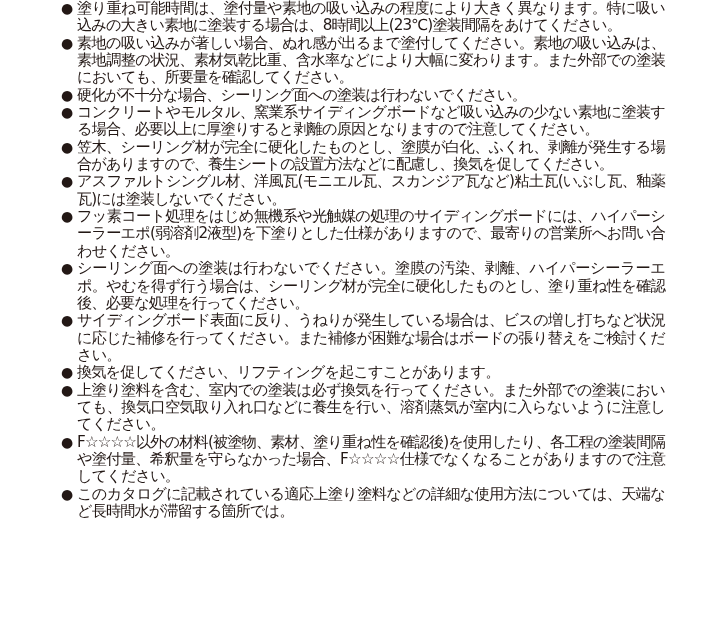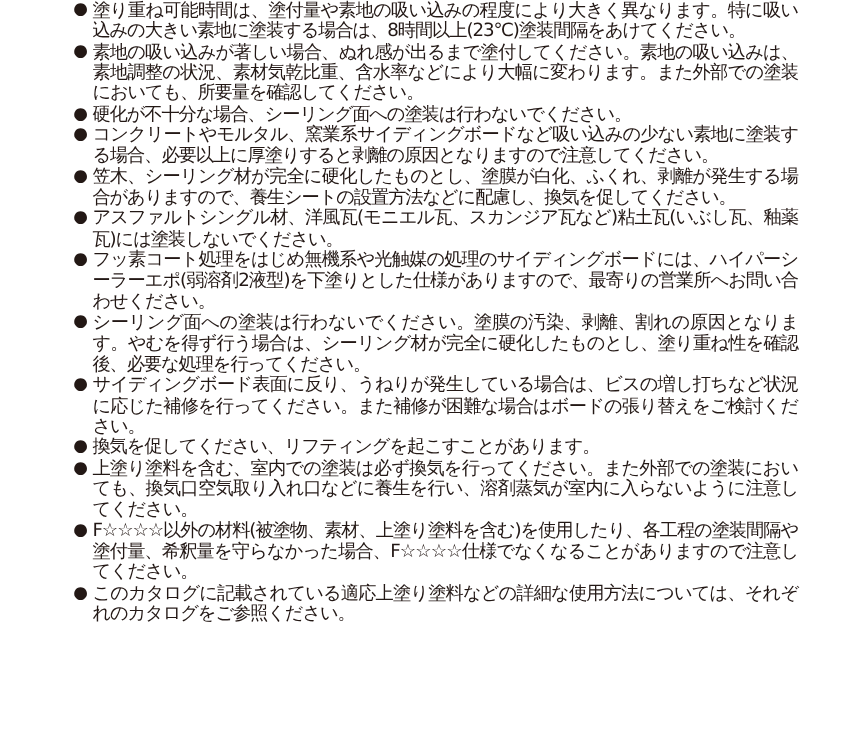--- a/index.html
+++ b/index.html
@@ -61,36 +61,36 @@
     <li>
         <span class="bullet">●</span>
         <span class="text">アスファルトシングル材、洋風瓦(モニエル瓦、スカンジア瓦など)粘土瓦(いぶし瓦、釉薬瓦)には塗装しないでください。</span>
       </li>
     <li>
         <span class="bullet">●</span>
         <span class="text">フッ素コート処理をはじめ無機系や光触媒の処理のサイディングボードには、ハイパーシーラーエポ(弱溶剤2液型)を下塗りとした仕様がありますので、最寄りの営業所へお問い合わせください。</span>
       </li>
     <li>
         <span class="bullet">●</span>
-        <span class="text">シーリング面への塗装は行わないでください。塗膜の汚染、剥離、割れの原因となります。やむを得ず行う場合は、シーリング材が完全に硬化したものとし、塗り重ね性を確認後、必要な処理を行ってください。</span>
+        <span class="text">シーリング面への塗装は行わないでください。塗膜の汚染、剥離、ハイパーシーラーエポ。やむを得ず行う場合は、シーリング材が完全に硬化したものとし、塗り重ね性を確認後、必要な処理を行ってください。</span>
       </li>
     <li>
         <span class="bullet">●</span>
         <span class="text">サイディングボード表面に反り、うねりが発生している場合は、ビスの増し打ちなど状況に応じた補修を行ってください。また補修が困難な場合はボードの張り替えをご検討ください。</span>
       </li>
     <li>
         <span class="bullet">●</span>
         <span class="text">換気を促してください、リフティングを起こすことがあります。</span>
       </li>
     <li>
         <span class="bullet">●</span>
         <span class="text">上塗り塗料を含む、室内での塗装は必ず換気を行ってください。また外部での塗装においても、換気口空気取り入れ口などに養生を行い、溶剤蒸気が室内に入らないように注意してください。</span>
       </li>
     <li>
         <span class="bullet">●</span>
-        <span class="text">F☆☆☆☆以外の材料(被塗物、素材、上塗り塗料を含む)を使用したり、各工程の塗装間隔や塗付量、希釈量を守らなかった場合、F☆☆☆☆仕様でなくなることがありますので注意してください。</span>
+        <span class="text">F☆☆☆☆以外の材料(被塗物、素材、塗り重ね性を確認後)を使用したり、各工程の塗装間隔や塗付量、希釈量を守らなかった場合、F☆☆☆☆仕様でなくなることがありますので注意してください。</span>
       </li>
     <li>
         <span class="bullet">●</span>
-        <span class="text">このカタログに記載されている適応上塗り塗料などの詳細な使用方法については、それぞれのカタログをご参照ください。</span>
+        <span class="text">このカタログに記載されている適応上塗り塗料などの詳細な使用方法については、天端など長時間水が滞留する箇所では。</span>
       </li>
   </ul>
 </div>
 
 </body></html>

